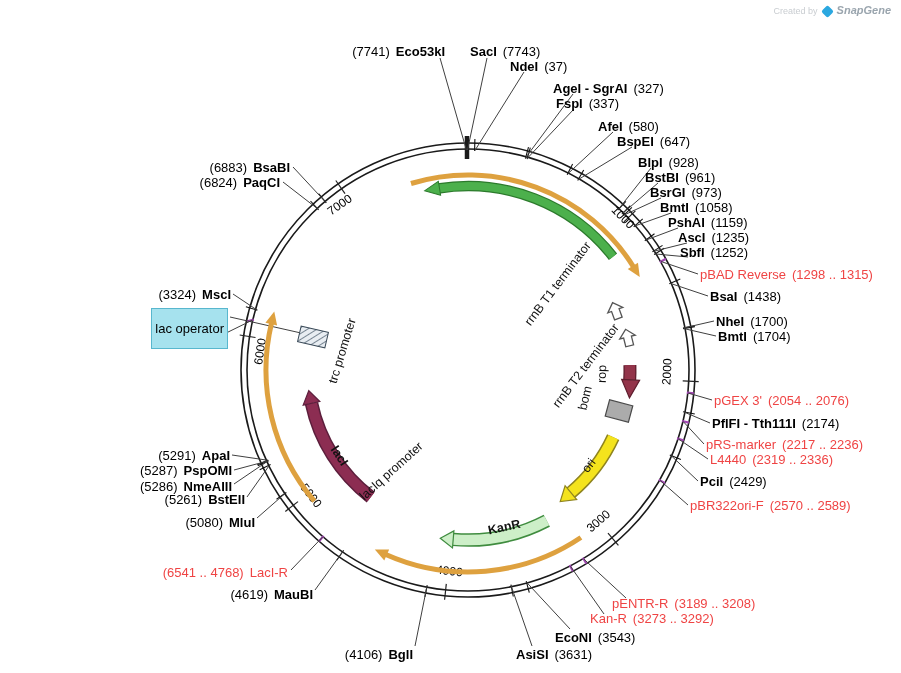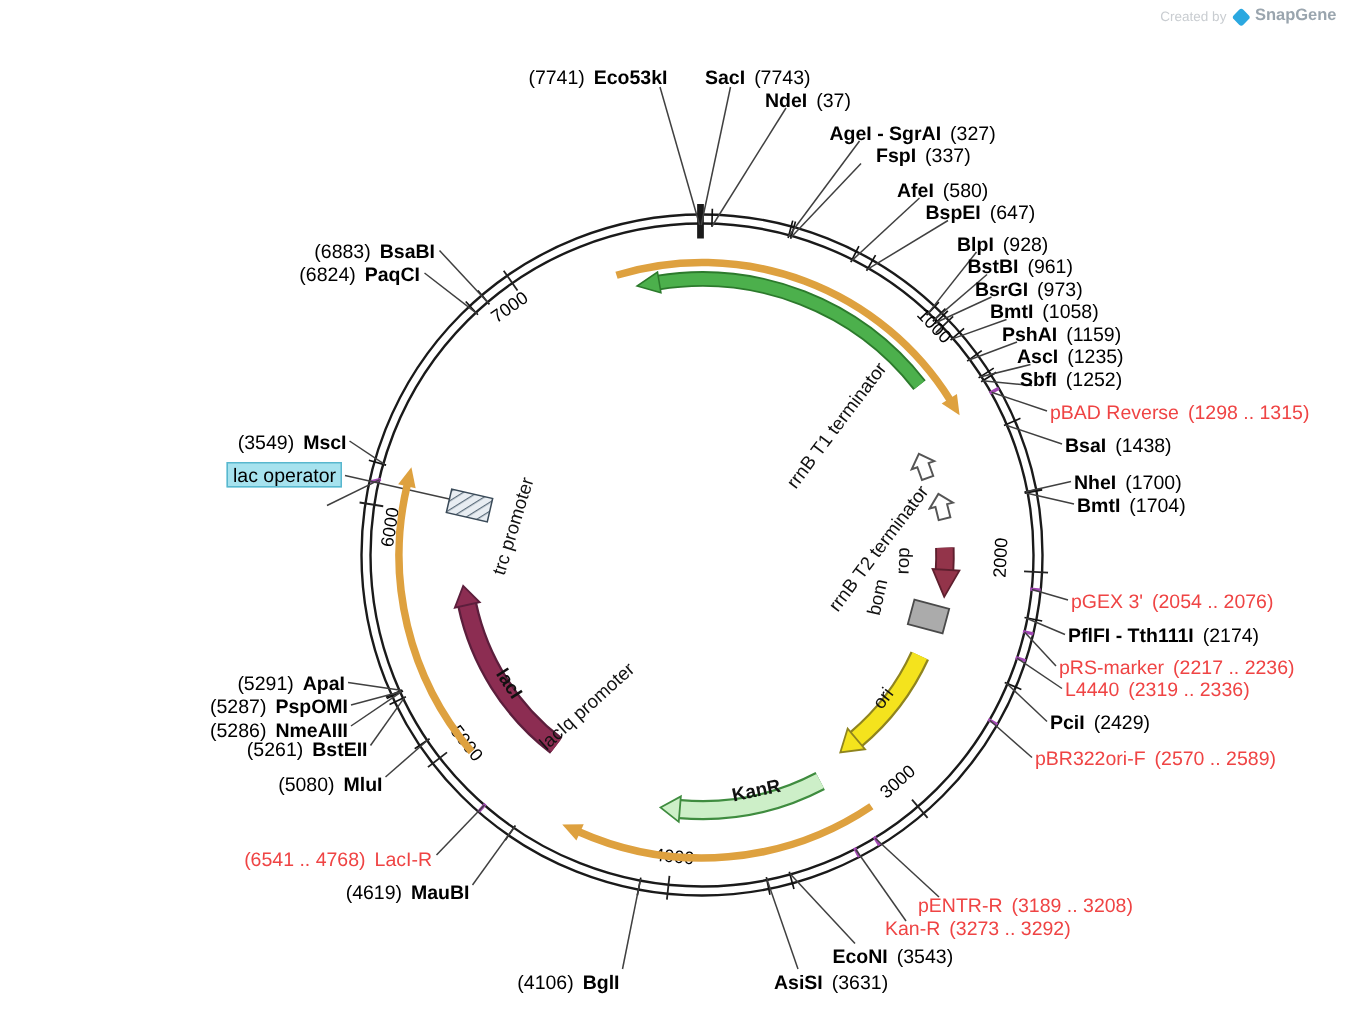--- a/index.html
+++ b/index.html
@@ -5,27 +5,27 @@
   html,body{margin:0;padding:0;background:#fff;}
   .stage{position:relative;width:901px;height:673px;background:#fff;
          font-family:"Liberation Sans",sans-serif;overflow:hidden;}
   svg{position:absolute;left:0;top:0;}
   .site{position:absolute;font-size:13px;line-height:15px;white-space:nowrap;color:#000;}
   .site .nm{font-weight:700;}
   .site .gap{margin-left:6px;}
   .site.purple{color:#ef4444;}
   .site.purple .nm{font-weight:400;}
   .lacop-label{position:absolute;font-size:13px;line-height:15px;background:#A6E2EE;
-               border:1px solid #58B7CE;padding:0 3px;color:#000;}
+               border:1px solid #58B7CE;padding:12px 3px;color:#000;}
   .center-title{position:absolute;left:368px;top:356px;width:200px;text-align:center;color:#000;}
   .center-title .pname{font-size:15px;font-weight:700;letter-spacing:.3px;}
   .center-title .psize{font-size:11.5px;margin-top:2px;}
   .watermark{position:absolute;top:4px;right:10px;display:flex;align-items:flex-end;gap:5px;
              font-size:9px;color:#C9CDD1;}
-  .watermark .brand{font-size:11px;font-weight:700;color:#9AA5AE;}
+  .watermark .brand{font-size:11px;font-weight:700;color:#9AA5AE;font-style:italic;}
   .wm-icon{width:9px;height:9px;background:#2BA8E0;border-radius:2px;transform:rotate(45deg);display:inline-block;}
   .svglbl{font-family:"Liberation Sans",sans-serif;font-size:12.5px;fill:#111;}
   .ticknum{font-family:"Liberation Sans",sans-serif;font-size:12px;fill:#000;}
 </style>
 </head>
 <body>
 
 <div class="stage">
 
 <svg width="901" height="673" viewBox="0 0 901 673">
@@ -214,21 +214,21 @@
 
 <div class="watermark">
   <span>Created by</span>
   <span class="wm-icon"></span>
   <span class="brand">SnapGene</span>
 </div>
 
 <div class="site" style="left:470px;top:44px"><span class="nm">SacI</span><span class="gap">(7743)</span></div>
 <div class="site" style="left:510px;top:59px"><span class="nm">NdeI</span><span class="gap">(37)</span></div>
 <div class="site" style="left:553px;top:81px"><span class="nm">AgeI - SgrAI</span><span class="gap">(327)</span></div>
-<div class="site" style="left:584px;top:96px"><span class="nm">FspI</span><span class="gap">(337)</span></div>
+<div class="site" style="left:556px;top:96px"><span class="nm">FspI</span><span class="gap">(337)</span></div>
 <div class="site" style="left:598px;top:119px"><span class="nm">AfeI</span><span class="gap">(580)</span></div>
 <div class="site" style="left:617px;top:134px"><span class="nm">BspEI</span><span class="gap">(647)</span></div>
 <div class="site" style="left:638px;top:155px"><span class="nm">BlpI</span><span class="gap">(928)</span></div>
 <div class="site" style="left:645px;top:170px"><span class="nm">BstBI</span><span class="gap">(961)</span></div>
 <div class="site" style="left:650px;top:185px"><span class="nm">BsrGI</span><span class="gap">(973)</span></div>
 <div class="site" style="left:660px;top:200px"><span class="nm">BmtI</span><span class="gap">(1058)</span></div>
 <div class="site" style="left:668px;top:215px"><span class="nm">PshAI</span><span class="gap">(1159)</span></div>
 <div class="site" style="left:678px;top:230px"><span class="nm">AscI</span><span class="gap">(1235)</span></div>
 <div class="site" style="left:680px;top:245px"><span class="nm">SbfI</span><span class="gap">(1252)</span></div>
 <div class="site purple" style="left:700px;top:267px"><span class="nm">pBAD Reverse</span><span class="gap">(1298 .. 1315)</span></div>
@@ -242,21 +242,21 @@
 <div class="site" style="left:700px;top:474px"><span class="nm">PciI</span><span class="gap">(2429)</span></div>
 <div class="site purple" style="left:690px;top:498px"><span class="nm">pBR322ori-F</span><span class="gap">(2570 .. 2589)</span></div>
 <div class="site purple" style="left:612px;top:596px"><span class="nm">pENTR-R</span><span class="gap">(3189 .. 3208)</span></div>
 <div class="site purple" style="left:590px;top:611px"><span class="nm">Kan-R</span><span class="gap">(3273 .. 3292)</span></div>
 <div class="site" style="left:555px;top:630px"><span class="nm">EcoNI</span><span class="gap">(3543)</span></div>
 <div class="site" style="left:516px;top:647px"><span class="nm">AsiSI</span><span class="gap">(3631)</span></div>
 
 <div class="site" style="right:456px;top:44px"><span>(7741)</span><span class="nm gap">Eco53kI</span></div>
 <div class="site" style="right:611px;top:160px"><span>(6883)</span><span class="nm gap">BsaBI</span></div>
 <div class="site" style="right:621px;top:175px"><span>(6824)</span><span class="nm gap">PaqCI</span></div>
-<div class="site" style="right:670px;top:287px"><span>(3549)</span><span class="nm gap">MscI</span></div>
+<div class="site" style="right:670px;top:287px"><span>(3324)</span><span class="nm gap">MscI</span></div>
 <div class="lacop-label" style="right:673px;top:308px">lac operator</div>
 <div class="site" style="right:671px;top:448px"><span>(5291)</span><span class="nm gap">ApaI</span></div>
 <div class="site" style="right:669px;top:463px"><span>(5287)</span><span class="nm gap">PspOMI</span></div>
 <div class="site" style="right:669px;top:479px"><span>(5286)</span><span class="nm gap">NmeAIII</span></div>
 <div class="site" style="right:656px;top:492px"><span>(5261)</span><span class="nm gap">BstEII</span></div>
 <div class="site" style="right:646px;top:515px"><span>(5080)</span><span class="nm gap">MluI</span></div>
 <div class="site purple" style="right:613px;top:565px"><span>(6541 .. 4768)</span><span class="nm gap">LacI-R</span></div>
 <div class="site" style="right:588px;top:587px"><span>(4619)</span><span class="nm gap">MauBI</span></div>
 <div class="site" style="right:488px;top:647px"><span>(4106)</span><span class="nm gap">BglI</span></div>
 

